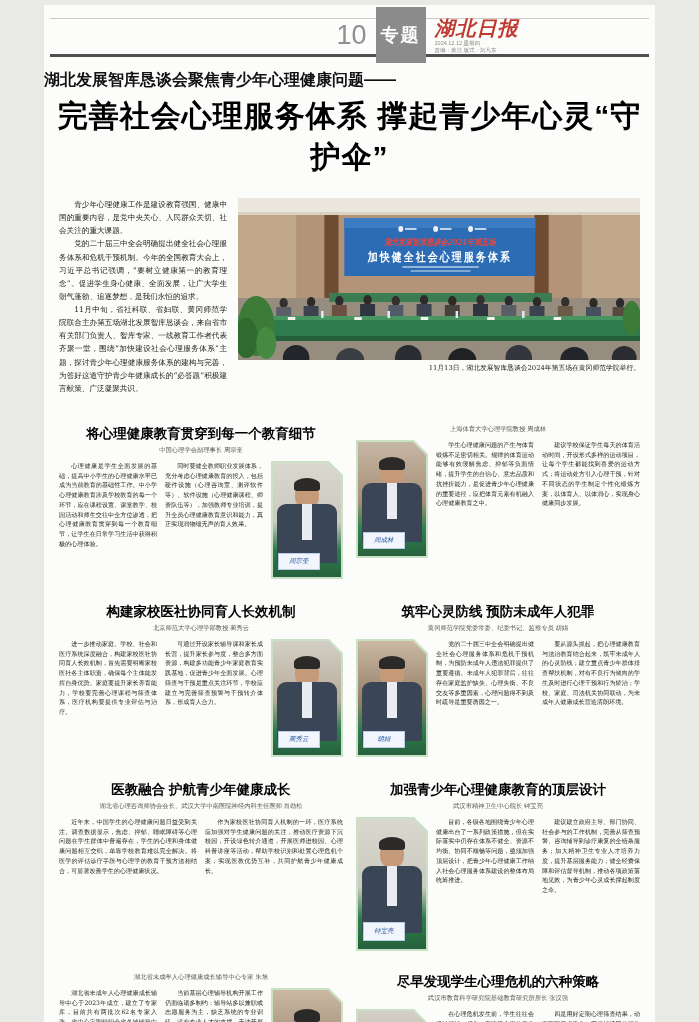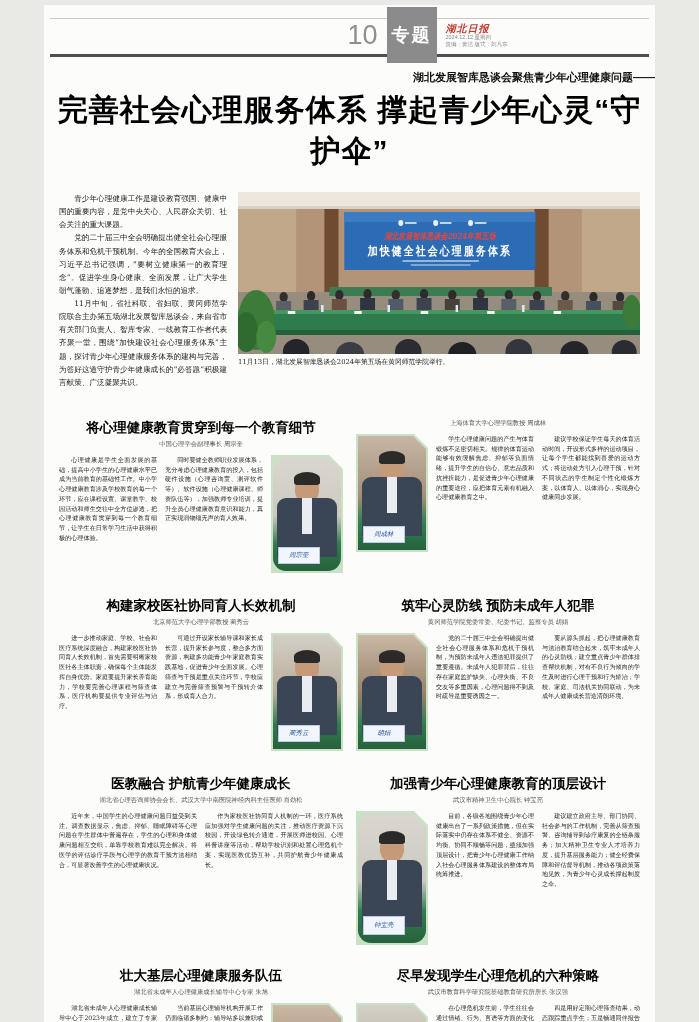--- a/index.html
+++ b/index.html
@@ -11,37 +11,37 @@
   }
   
   .topline { border-top:1px solid #cccbc7; margin:13px 6px 0; }
   .head-row { display:flex; justify-content:center; align-items:center; gap:9px;
               height:32px; transform:translateX(78px); }
   .page-num { font-family:"Liberation Sans", sans-serif; font-size:27px; color:#8f8f8f;
               font-weight:400; line-height:1; }
   .sec-box { background:#8b8b8b; color:#fff; font-family:"Liberation Sans", sans-serif;
              font-size:18px; font-weight:bold; padding:16px 5px; letter-spacing:2px; }
   .brand { line-height:1.15; }
-  .brand-logo { color:#c0392f; font-size:10px; font-weight:bold; font-style:italic;
+  .brand-logo { color:#c0392f; font-size:20px; font-weight:bold; font-style:italic;
                 letter-spacing:1px; }
   .brand-meta { font-family:"Liberation Sans", sans-serif; font-size:5.5px; color:#8a8a8a; }
   .thickline { height:3px; background:#4f4f4f; margin:3px 6px 0; }
   
-  .kicker { text-align:right; font-family:"Liberation Sans", sans-serif;
-            font-size:11px; font-weight:600; margin-top:13px; color:#111; }
+  .kicker { text-align:left; font-family:"Liberation Sans", sans-serif;
+            font-size:16px; font-weight:600; margin-top:13px; color:#111; }
   .headline { text-align:center; font-family:"Liberation Sans", sans-serif;
               font-size:30px; font-weight:900; letter-spacing:1px; margin-top:5px; color:#000; }
   
   .mainrow { display:flex; gap:11px; margin:15px 15px 0; }
   .intro { width:168px; flex:0 0 168px; font-size:7.6px; line-height:1.73;
            text-align:justify; color:#222; }
   .intro p { margin:0; text-indent:2em; }
   .photo-wrap { flex:1; min-width:0; }
   .bigphoto { width:100%; height:162px; display:block; background:#b39478; }
-  .caption { text-align:left; font-size:6.8px; color:#222; margin-top:3px; }
+  .caption { text-align:right; font-size:6.8px; color:#222; margin-top:3px; }
   
   .row { display:flex; gap:13px; margin:0 15px;justify-content:flex-end; }
   .row.r1 { margin-top:30px; }
   .row.r2 { margin-top:24px; }
   .row.r3 { margin-top:24px; }
   .row.r4 { margin-top:22px; }
   .art { flex:1; min-width:0; }
   .art h2 { text-align:center; font-family:"Liberation Sans", sans-serif;
             font-size:13.5px; font-weight:800; margin:0 0 3px; color:#000; }
   .byline { text-align:center; font-family:"Liberation Sans", sans-serif;
@@ -50,21 +50,21 @@
   .r1 .art-body, .r2 .art-body { min-height:118px; }
   .r3 .art-body { min-height:134px; }
   .r4 .art-body { min-height:142px; }
   .col { flex:1; min-width:0; font-size:6.1px; line-height:1.6; text-align:justify;
          margin:0; text-indent:2em; color:#242424; }
   
   .pframe { flex:0 0 72px; width:72px; margin:0; padding:2px; background:#c9e2c6;
             clip-path:polygon(0 0, calc(100% - 14px) 0, 100% 14px, 100% 100%, 0 100%); }
   .pphoto { position:relative; width:100%; height:100%; overflow:hidden;
             clip-path:polygon(0 0, calc(100% - 13px) 0, 100% 13px, 100% 100%, 0 100%); }
-  .bg-a { background:linear-gradient(180deg,#dad7cf 0%,#ccc9c0 52%,#2f7d4e 76%,#26613d 100%);border-radius:13px; }
+  .bg-a { background:linear-gradient(180deg,#dad7cf 0%,#ccc9c0 52%,#2f7d4e 76%,#26613d 100%); }
   .bg-b { background:linear-gradient(180deg,#c6b7a5 0%,#a78f77 52%,#31804f 76%,#26613d 100%); }
   .bg-c { background:linear-gradient(180deg,#d3cfc6 0%,#b8ab99 52%,#2f7d4e 78%,#26613d 100%); }
   .bg-d { background:linear-gradient(180deg,#cbb9a3 0%,#96806a 52%,#2f7d4e 78%,#26613d 100%); }
   .phead { position:absolute; top:16%; left:50%; transform:translateX(-50%);
            width:24px; height:28px; border-radius:48% 48% 44% 44%; background:#c59a79; }
   .phead::before { content:""; position:absolute; top:-3px; left:-1px; width:26px; height:13px;
                    border-radius:50% 50% 20% 20%; background:#2c2a28; }
   .ptorso { position:absolute; top:36%; left:50%; transform:translateX(-50%);
             width:60px; height:52%; border-radius:9px 9px 0 0; background:#3a4556; }
   .ptorso::before { content:""; position:absolute; top:0; left:50%; transform:translateX(-50%);
@@ -278,21 +278,20 @@
             </div>
         </figure>
         <p class="col">目前，各级各地围绕青少年心理健康出台了一系列政策措施，但在实际落实中仍存在体系不健全、资源不均衡、协同不顺畅等问题，亟须加强顶层设计，把青少年心理健康工作纳入社会心理服务体系建设的整体布局统筹推进。</p>
         <p class="col">建议建立政府主导、部门协同、社会参与的工作机制，完善从筛查预警、咨询辅导到诊疗康复的全链条服务；加大精神卫生专业人才培养力度，提升基层服务能力；健全经费保障和评估督导机制，推动各项政策落地见效，为青少年心灵成长撑起制度之伞。</p>
       </div>
     </article>
   </div>
 
   <div class="row r4">
     <article class="art">
-      <h2>壮大基层心理健康服务队伍</h2>
       <div class="byline">湖北省未成年人心理健康成长辅导中心专家 朱旭</div>
       <div class="art-body">
         <p class="col">湖北省未成年人心理健康成长辅导中心于2023年成立，建立了专家库，目前共有两批次62名专家入选。省中心定期组织全省各地辅导中心开展建设工作交流与业务培训，提升专兼职辅导人员的业务能力。在省文明办的协调下，省中心还面向基层开展督导帮扶。</p>
         <p class="col">当前基层心理辅导机构开展工作仍面临诸多制约：辅导站多以兼职或志愿服务为主，缺乏系统的专业训练，没有专业人才的支撑，无法开展专业的心理健康服务工作，存在一定风险。建议加大投入，壮大基层心理健康服务队伍，让专业服务延伸到青少年身边。</p>
         <figure class="pframe">
           <div class="pphoto bg-d">
               <i class="phead"></i>
               <i class="ptorso"></i>
             </div>
         </figure>

